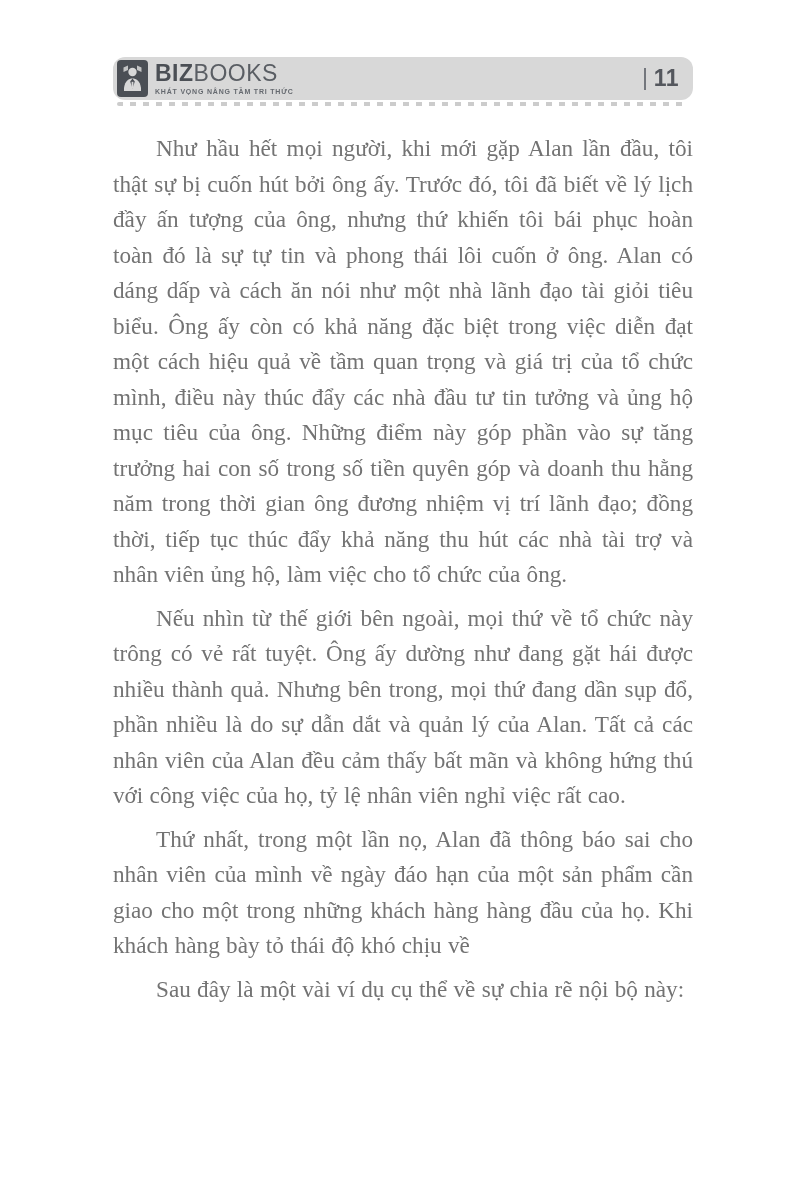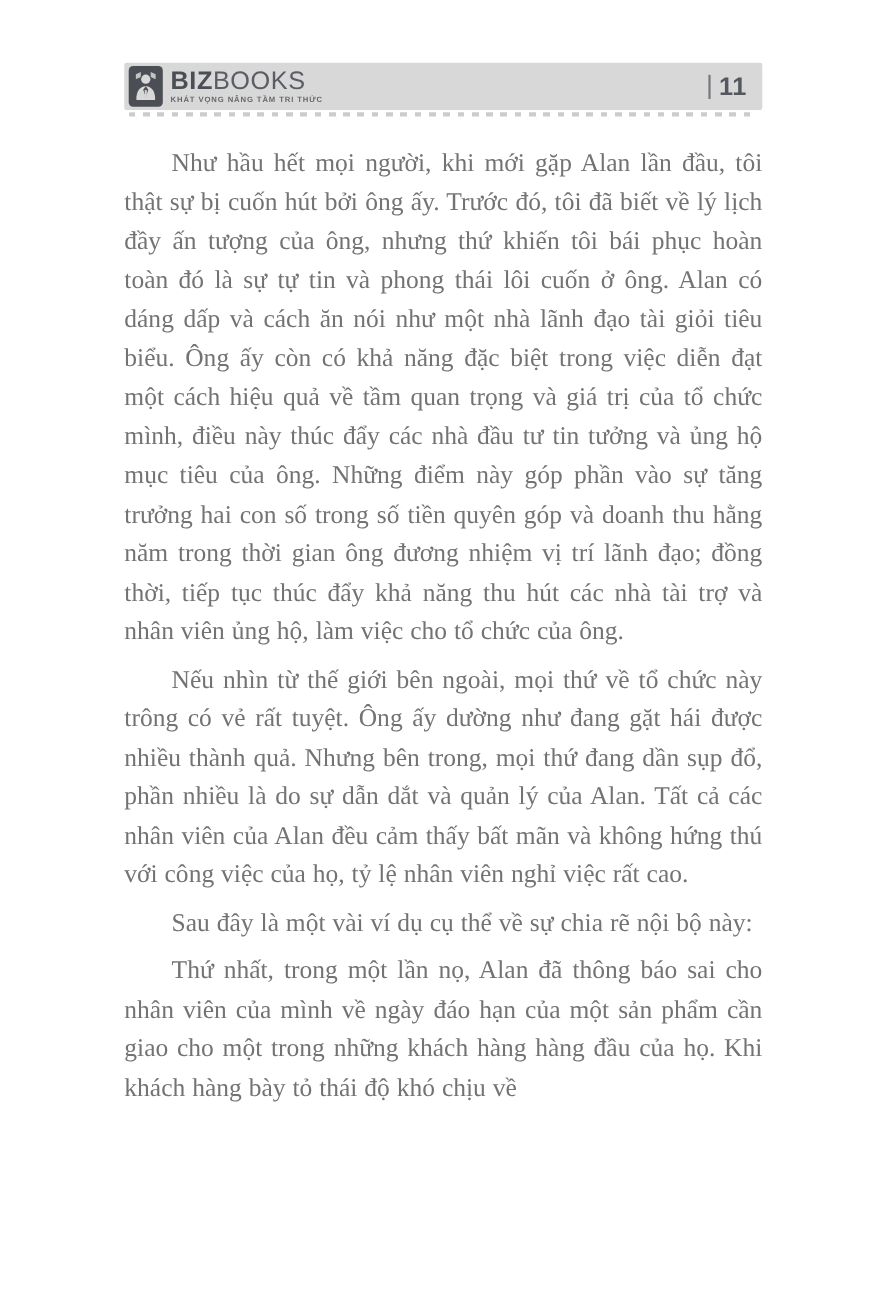--- a/index.html
+++ b/index.html
@@ -17,21 +17,21 @@
   }
 
   
   .header-bar {
     position: absolute;
     left: 113px;
     top: 57px;
     width: 580px;
     height: 43px;
     background: #d8d8d8;
-    border-radius: 2px;
+    border-radius: 12px;
     display: flex;
     align-items: center;
     justify-content: space-between;
     padding: 0 14px 0 4px;
   }
   
   .header-bar::after {
     content: "";
     position: absolute;
     left: 4px;
@@ -153,17 +153,17 @@
 
     <div class="page-number-group">
       <span class="page-number-sep"></span>
       <span class="page-number">11</span>
     </div>
   </div>
 
   <div class="body-text">
     <p>Như hầu hết mọi người, khi mới gặp Alan lần đầu, tôi thật sự bị cuốn hút bởi ông ấy. Trước đó, tôi đã biết về lý lịch đầy ấn tượng của ông, nhưng thứ khiến tôi bái phục hoàn toàn đó là sự tự tin và phong thái lôi cuốn ở ông. Alan có dáng dấp và cách ăn nói như một nhà lãnh đạo tài giỏi tiêu biểu. Ông ấy còn có khả năng đặc biệt trong việc diễn đạt một cách hiệu quả về tầm quan trọng và giá trị của tổ chức mình, điều này thúc đẩy các nhà đầu tư tin tưởng và ủng hộ mục tiêu của ông. Những điểm này góp phần vào sự tăng trưởng hai con số trong số tiền quyên góp và doanh thu hằng năm trong thời gian ông đương nhiệm vị trí lãnh đạo; đồng thời, tiếp tục thúc đẩy khả năng thu hút các nhà tài trợ và nhân viên ủng hộ, làm việc cho tổ chức của ông.</p>
     <p>Nếu nhìn từ thế giới bên ngoài, mọi thứ về tổ chức này trông có vẻ rất tuyệt. Ông ấy dường như đang gặt hái được nhiều thành quả. Nhưng bên trong, mọi thứ đang dần sụp đổ, phần nhiều là do sự dẫn dắt và quản lý của Alan. Tất cả các nhân viên của Alan đều cảm thấy bất mãn và không hứng thú với công việc của họ, tỷ lệ nhân viên nghỉ việc rất cao.</p>
+    <p>Thứ nhất, trong một lần nọ, Alan đã thông báo sai cho nhân viên của mình về ngày đáo hạn của một sản phẩm cần giao cho một trong những khách hàng hàng đầu của họ. Khi khách hàng bày tỏ thái độ khó chịu về</p>
     <p>Sau đây là một vài ví dụ cụ thể về sự chia rẽ nội bộ này:</p>
-    <p>Thứ nhất, trong một lần nọ, Alan đã thông báo sai cho nhân viên của mình về ngày đáo hạn của một sản phẩm cần giao cho một trong những khách hàng hàng đầu của họ. Khi khách hàng bày tỏ thái độ khó chịu về</p>
   </div>
 
 </div>
 
 </body></html>

